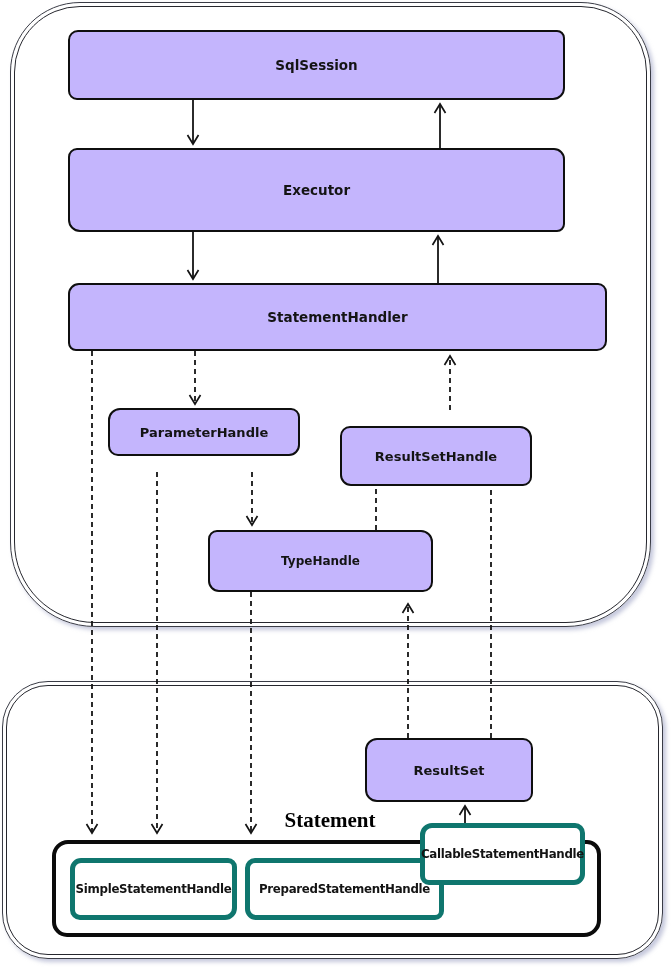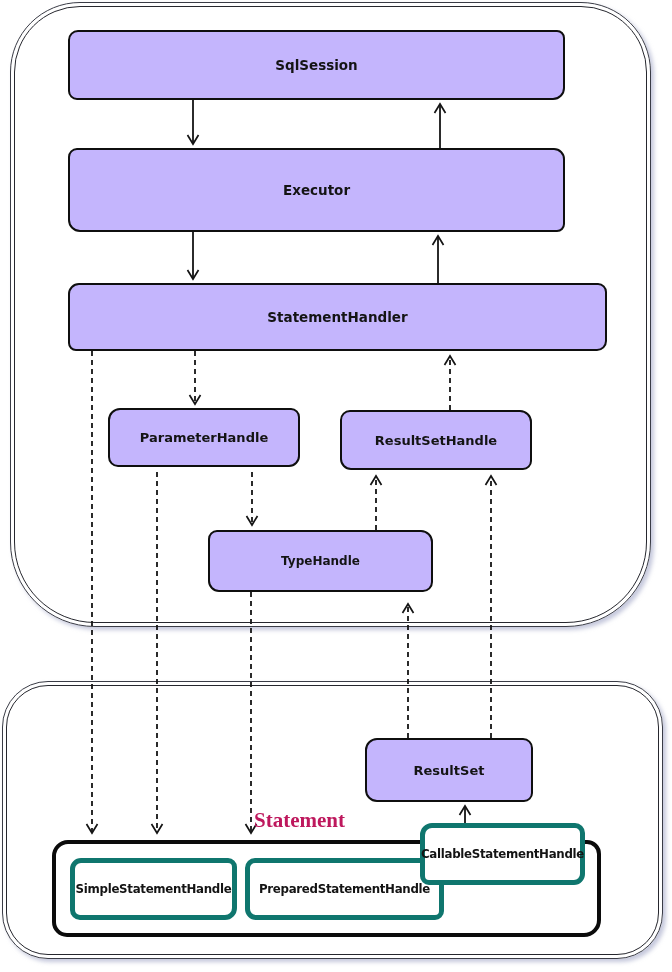--- a/index.html
+++ b/index.html
@@ -25,40 +25,40 @@
   .edge-dashed{stroke:#141414;stroke-width:1.8;fill:none;stroke-dasharray:5 4;}
   
   .node{
     position:absolute;box-sizing:border-box;border:2.6px solid #0f0f0f;background:#c4b5fd;
     display:flex;align-items:center;justify-content:center;text-align:center;
     font-weight:bold;color:#141414;
   }
   #n-sqlsession       {left:68px;  top:30px;  width:497px;height:70px; font-size:13.5px;border-radius:10px 8px 12px 9px;}
   #n-executor         {left:68px;  top:148px; width:497px;height:84px; font-size:13.5px;border-radius:9px 11px 8px 12px;}
   #n-statementhandler {left:68px;  top:283px; width:539px;height:68px; font-size:13.5px;border-radius:11px 9px 10px 8px;}
-  #n-parameterhandle  {left:108px; top:408px; width:192px;height:59px; font-size:13px;  border-radius:12px 9px 11px 10px;}
-  #n-resultsethandle  {left:340px; top:410px; width:192px;height:60px; font-size:13px;  border-radius:10px 12px 9px 11px;}
+  #n-parameterhandle  {left:108px; top:408px; width:192px;height:48px; font-size:13px;  border-radius:12px 9px 11px 10px;}
+  #n-resultsethandle  {left:340px; top:426px; width:192px;height:60px; font-size:13px;  border-radius:10px 12px 9px 11px;}
   #n-typehandle       {left:208px; top:530px; width:225px;height:62px; font-size:12px;  border-radius:9px 12px 10px 11px;}
   #n-resultset        {left:365px; top:738px; width:168px;height:64px; font-size:13px;  border-radius:12px 10px 9px 12px;}
   #statement-group{
     position:absolute;left:52px;top:840px;width:549px;height:97px;box-sizing:border-box;
     border:4.5px solid #0b0b0b;border-radius:16px 14px 17px 15px;background:#ffffff;
   }
   .subnode{
     position:absolute;box-sizing:border-box;border:5px solid #0f766e;background:#ffffff;
     display:flex;align-items:center;justify-content:center;text-align:center;
     font-weight:bold;color:#141414;font-size:11.8px;letter-spacing:-0.3px;
   }
   #n-simple  {left:70px; top:858px;width:167px;height:62px;border-radius:11px 9px 12px 10px;}
   #n-prepared{left:245px;top:858px;width:199px;height:62px;border-radius:10px 12px 9px 11px;}
   #n-callable{left:420px;top:823px;width:165px;height:62px;border-radius:12px 10px 11px 9px;}
   #statement-label{
-    position:absolute;left:254px;top:808px;width:152px;
+    position:absolute;left:254px;top:808px;width:152px;text-align:center;
     font-family:"Liberation Serif","DejaVu Serif",serif;font-weight:bold;
-    font-size:21px;color:#be185d;
+    font-size:21px;color:#000000;
   }
 </style>
 </head>
 <body>
 
 <div id="canvas">
 
   <div class="container-outer" id="top-container">
     <div class="container-inner"></div>
   </div>

